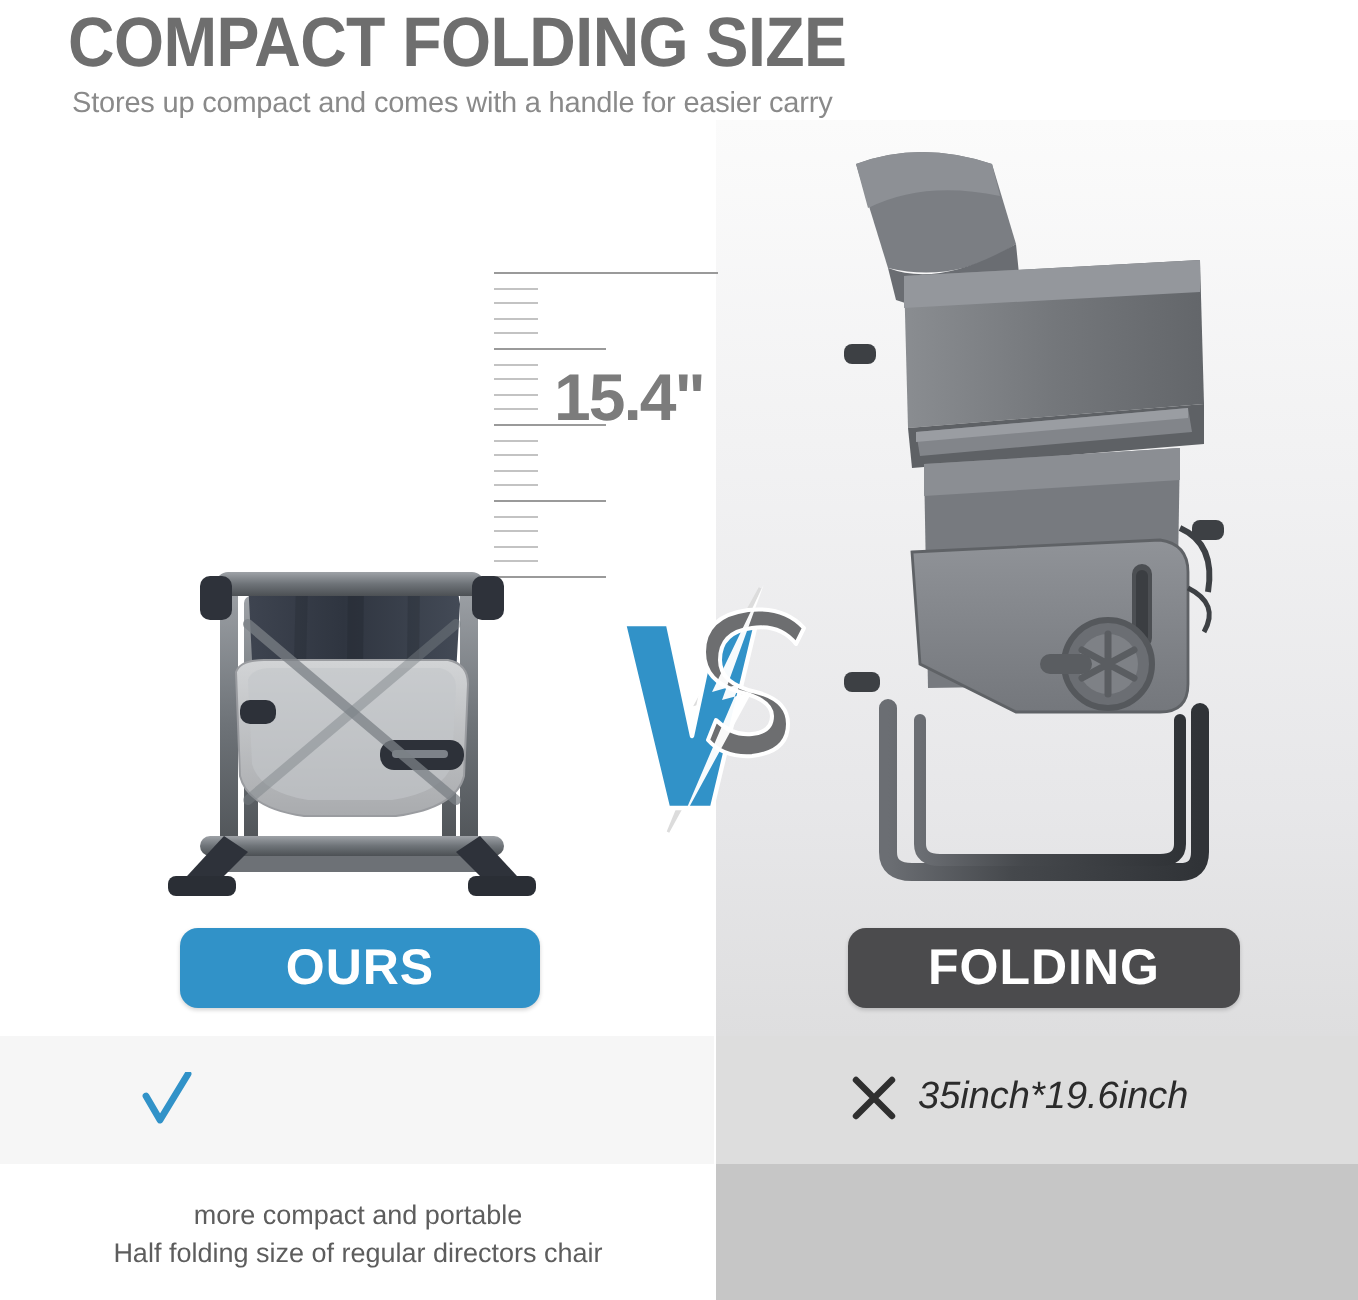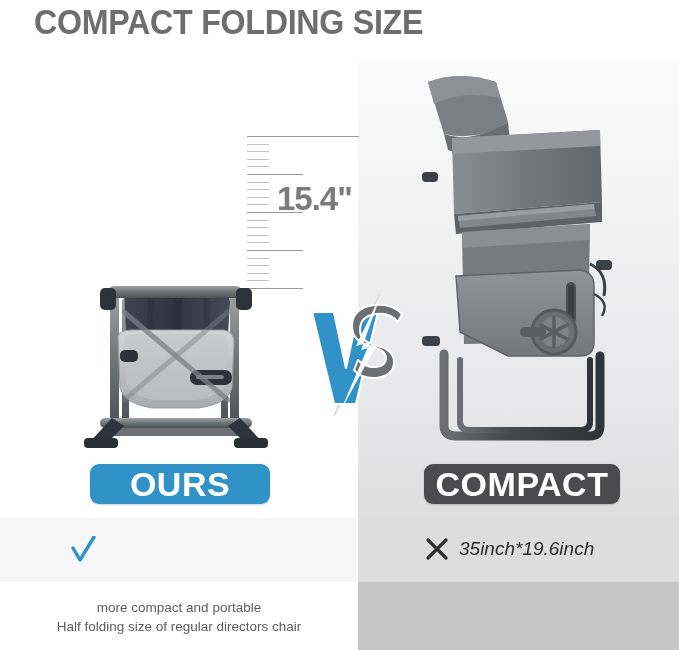--- a/index.html
+++ b/index.html
@@ -66,21 +66,21 @@
   .prod-left{position:absolute;left:78px;top:276px;width:196px;height:176px;}
   .prod-right{position:absolute;left:404px;top:64px;width:236px;height:392px;}
 
   
   .vs{position:absolute;left:306px;top:292px;width:104px;height:126px;}
 
   
   .badge{
     position:absolute;height:40px;border-radius:9px;
     display:flex;align-items:center;justify-content:center;
-    color:#ffffff;font-size:34px;font-weight:bold;letter-spacing:0.5px;
+    color:#ffffff;font-size:25px;font-weight:bold;letter-spacing:0.5px;
     box-shadow:0 1px 2px rgba(0,0,0,0.18);
   }
   .badge-ours{left:90px;top:464px;width:180px;background:#3192c8;}
   .badge-others{left:424px;top:464px;width:196px;background:#4b4b4d;}
 
   
   .dim{
     position:absolute;top:536px;display:flex;align-items:center;gap:9px;
     font-size:19px;color:#2b2b2b;white-space:nowrap;
   }
@@ -102,20 +102,21 @@
 <div id="root">
 
   <div class="panel-right-top"></div>
   <div class="panel-right-mid"></div>
   <div class="panel-right-bot"></div>
   <div class="panel-left-mid"></div>
   <div class="panel-left-bot"></div>
   <div class="divider-v"></div>
 
   <div class="title">COMPACT FOLDING SIZE</div>
+  <div class="subtitle">Stores up compact and comes with a handle for easier carry</div>
 
   <div class="ruler" id="ruler">
       <div class="minor" style="top: 0px;"></div>
       <div class="minor" style="top: 7.6px;"></div>
       <div class="minor" style="top: 15.2px;"></div>
       <div class="minor" style="top: 22.8px;"></div>
       <div class="minor" style="top: 30.4px;"></div>
       <div class="minor" style="top: 38px;"></div>
       <div class="minor" style="top: 45.6px;"></div>
       <div class="minor" style="top: 53.2px;"></div>
@@ -267,21 +268,21 @@
                L52 68 Q60 76 70 75 Q80 74 80 66 Q80 58 64 54 Q46 49 46 34 Q46 16 68 13 Q86 11 96 22 Z" fill="#6d6e70" stroke="#ffffff" stroke-width="2" stroke-linejoin="round"></path>
 
       <path d="M76 0 L50 54 L64 50 L34 120 L70 54 L55 58 Z" fill="#ffffff" opacity="0.96"></path>
     </svg>
   </div>
 
   <div class="badge badge-ours">
     <span>OURS</span>
   </div>
   <div class="badge badge-others">
-    <span>COMPACT</span>
+    <span>FOLDING</span>
   </div>
 
   <div class="dim dim-left">
     <span class="glyph">
       <svg viewBox="0 0 26 26" width="26" height="26">
         <path d="M3 12 L10 24 L24 1" fill="none" stroke="#3192c8" stroke-width="3.4" stroke-linecap="round" stroke-linejoin="round"></path>
       </svg>
     </span>
   </div>
 

